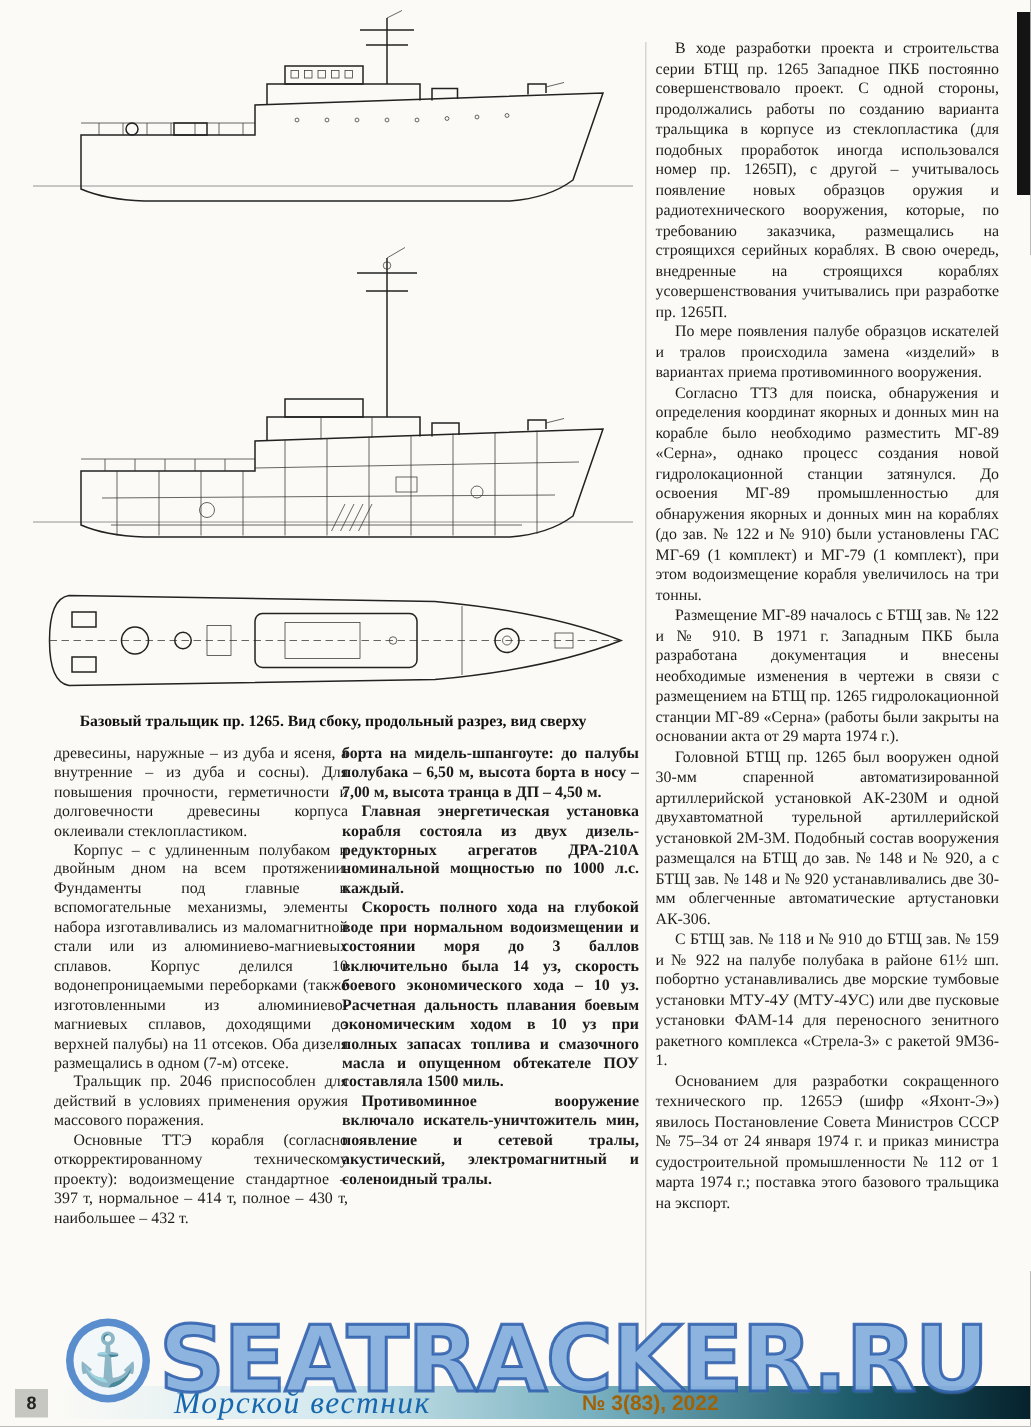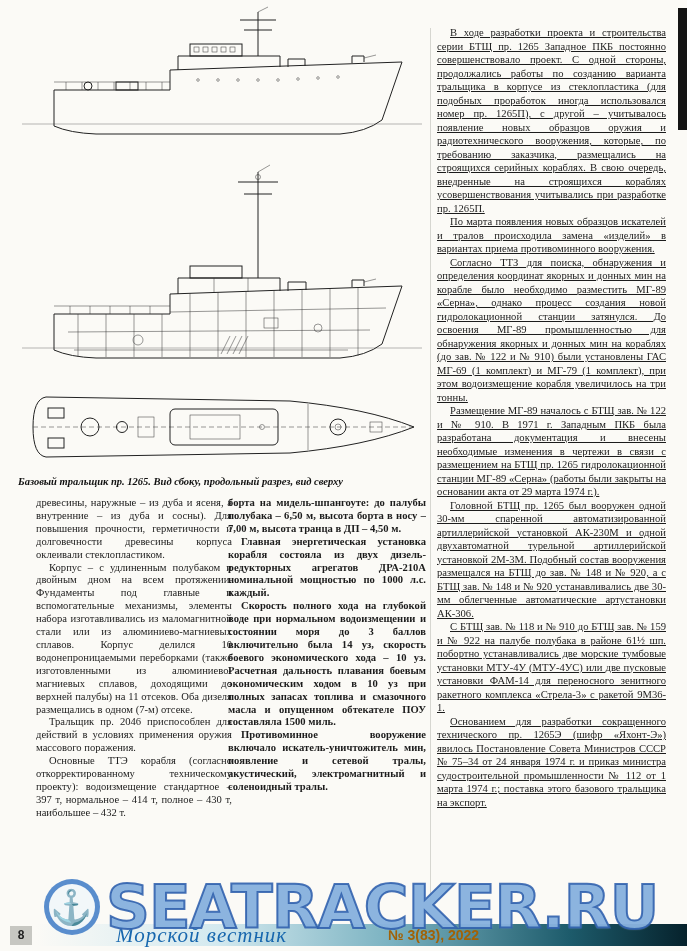--- a/index.html
+++ b/index.html
@@ -10,34 +10,34 @@
     background: #fbfaf6; overflow: hidden;
     font-family: "Liberation Serif", serif; color: #1c1c1c;
   }
   .edge-marker { position: absolute; top: 8px; right: 0; width: 9px; height: 122px; background: #141414; }
 
   
   .figure { position: absolute; left: 18px; top: 4px; width: 408px; }
   .figure svg { display: block; width: 100%; }
   .figure svg + svg { margin-top: 6px; }
   .caption {
-    margin-top: 4px; 
-    font-size: 10.5px; font-weight: bold; font-style: italic; color: #111;
+    margin-top: 4px; text-align: center;
+    font-size: 10.5px; font-weight: bold; color: #111;
   }
 
   
   .col {
     position: absolute; top: 497px; height: 416px; overflow: hidden;
     font-size: 10.6px; line-height: 12.9px; text-align: justify;
   }
   .col p { margin: 0; text-indent: 13px; }
   .col p.cont { text-indent: 0; }
   .col-left { left: 20px; width: 196px; margin-left: 16px; }
   .col-mid  { left: 228px; width: 198px; font-weight: bold; }
-  .col-right { top: 26px; left: 437px; width: 229px; height: 888px; line-height: 13.5px; text-decoration: underline; }
+  .col-right { top: 26px; left: 437px; width: 229px; height: 888px; line-height: 13.5px; }
   .colrule { position: absolute; top: 28px; left: 430px; width: 1px; height: 880px; background: #d6d6d0; }
 
   
   .footer-bar {
     position: absolute; left: 36px; right: 0; bottom: 5px; height: 22px;
     background: linear-gradient(90deg, rgba(255,255,255,0) 0%, #d3e9ef 28%, #79b1c0 55%, #1d5b6b 82%, #06222c 100%);
   }
   .page-num {
     position: absolute; left: 10px; bottom: 6px; width: 22px; height: 19px; background: #c7c7c2;
     font-family: "Liberation Sans", sans-serif; font-size: 12px; font-weight: bold;
@@ -198,21 +198,21 @@
 
   <div class="col col-mid">
     <p class="cont">борта на мидель-шпангоуте: до палубы полубака – 6,50 м, высота борта в носу – 7,00 м, высота транца в ДП – 4,50 м.</p>
     <p>Главная энергетическая установка корабля состояла из двух дизель-редукторных агрегатов ДРА-210А номинальной мощностью по 1000 л.с. каждый.</p>
     <p>Скорость полного хода на глубокой воде при нормальном водоизмещении и состоянии моря до 3 баллов включительно была 14 уз, скорость боевого экономического хода – 10 уз. Расчетная дальность плавания боевым экономическим ходом в 10 уз при полных запасах топлива и смазочного масла и опущенном обтекателе ПОУ составляла 1500 миль.</p>
     <p>Противоминное вооружение включало искатель-уничтожитель мин, появление и сетевой тралы, акустический, электромагнитный и соленоидный тралы.</p>
   </div>
 
   <div class="col col-right">
     <p>В ходе разработки проекта и строительства серии БТЩ пр. 1265 Западное ПКБ постоянно совершенствовало проект. С одной стороны, продолжались работы по созданию варианта тральщика в корпусе из стеклопластика (для подобных проработок иногда использовался номер пр. 1265П), с другой – учитывалось появление новых образцов оружия и радиотехнического вооружения, которые, по требованию заказчика, размещались на строящихся серийных кораблях. В свою очередь, внедренные на строящихся кораблях усовершенствования учитывались при разработке пр. 1265П.</p>
-    <p>По марта появления новых образцов искателей и тралов происходила замена «изделий» в вариантах приема противоминного вооружения.</p>
+    <p>По мере появления палубе образцов искателей и тралов происходила замена «изделий» в вариантах приема противоминного вооружения.</p>
     <p>Согласно ТТЗ для поиска, обнаружения и определения координат якорных и донных мин на корабле было необходимо разместить МГ-89 «Серна», однако процесс создания новой гидролокационной станции затянулся. До освоения МГ-89 промышленностью для обнаружения якорных и донных мин на кораблях (до зав. № 122 и № 910) были установлены ГАС МГ-69 (1 комплект) и МГ-79 (1 комплект), при этом водоизмещение корабля увеличилось на три тонны.</p>
     <p>Размещение МГ-89 началось с БТЩ зав. № 122 и № 910. В 1971 г. Западным ПКБ была разработана документация и внесены необходимые изменения в чертежи в связи с размещением на БТЩ пр. 1265 гидролокационной станции МГ-89 «Серна» (работы были закрыты на основании акта от 29 марта 1974 г.).</p>
     <p>Головной БТЩ пр. 1265 был вооружен одной 30-мм спаренной автоматизированной артиллерийской установкой АК-230М и одной двухавтоматной турельной артиллерийской установкой 2М-3М. Подобный состав вооружения размещался на БТЩ до зав. № 148 и № 920, а с БТЩ зав. № 148 и № 920 устанавливались две 30-мм облегченные автоматические артустановки АК-306.</p>
     <p>С БТЩ зав. № 118 и № 910 до БТЩ зав. № 159 и № 922 на палубе полубака в районе 61½ шп. побортно устанавливались две морские тумбовые установки МТУ-4У (МТУ-4УС) или две пусковые установки ФАМ-14 для переносного зенитного ракетного комплекса «Стрела-3» с ракетой 9М36-1.</p>
     <p>Основанием для разработки сокращенного технического пр. 1265Э (шифр «Яхонт-Э») явилось Постановление Совета Министров СССР № 75–34 от 24 января 1974 г. и приказ министра судостроительной промышленности № 112 от 1 марта 1974 г.; поставка этого базового тральщика на экспорт.</p>
   </div>
 
   <div class="footer-bar"></div>
   <div class="page-num">8</div>
   <div class="logo">Морской вестник</div>

